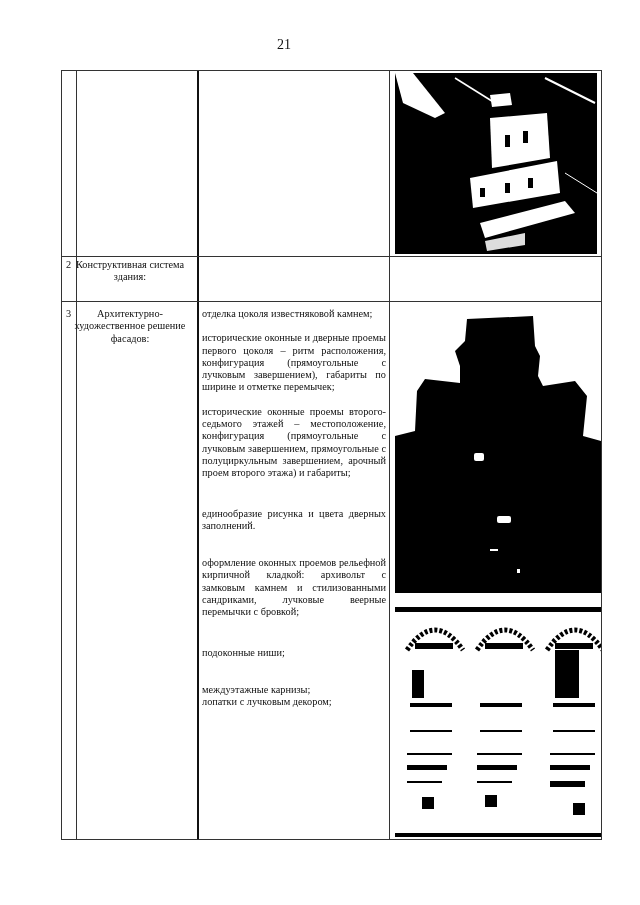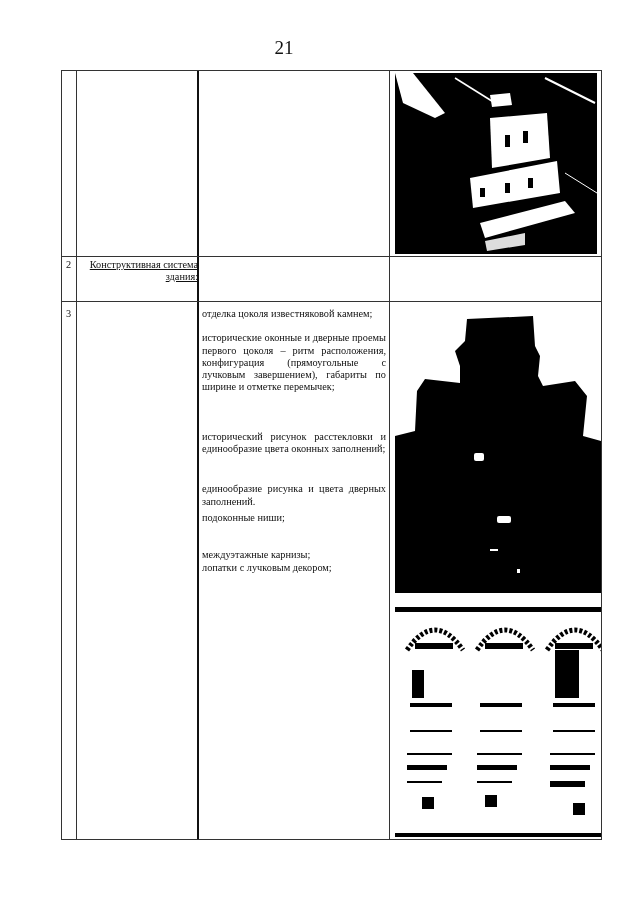--- a/index.html
+++ b/index.html
@@ -1,26 +1,26 @@
 <!DOCTYPE html>
 <html><head>
 <meta charset="utf-8">
 <style>
   html, body { margin: 0; padding: 0; background: #ffffff; }
   body { width: 640px; height: 905px; position: relative; overflow: hidden;
          font-family: "Liberation Serif", "DejaVu Serif", serif; color: #111; }
-  .page-number { position: absolute; top: 37px; left: 0; width: 568px; text-align: center; font-size: 19px; }
+  .page-number { position: absolute; top: 37px; left: 0; width: 568px; text-align: center; font-size: 14px; }
   .tbl { position: absolute; left: 61px; top: 70px; width: 541px; height: 770px;
          border: 1px solid #333; box-sizing: border-box; }
   .vline { position: absolute; top: 0; bottom: 0; width: 1px; background: #333; }
   .vline.thick { width: 2px; background: #111; }
   .hline { position: absolute; left: 0; right: 0; height: 1px; background: #333; }
   .cell { position: absolute; font-size: 10.3px; line-height: 12.3px; }
   .num { left: 4px; }
-  .name { left: 18px; width: 118px; text-align: right; text-decoration: underline; }
+  .name { left: 9px; width: 118px; text-align: center; }
   .desc { left: 140px; width: 184px; text-align: justify; }
   .desc p { margin: 0; }
   .img { position: absolute; background: #000; overflow: hidden; }
 </style>
 </head>
 <body>
 
 <div class="page-number">21</div>
 
 <div class="tbl">
@@ -49,26 +49,28 @@
       <line x1="150" y1="5" x2="200" y2="30" stroke="#fff" stroke-width="2"></line>
       <line x1="60" y1="5" x2="100" y2="30" stroke="#fff" stroke-width="1.5"></line>
       <line x1="170" y1="100" x2="202" y2="120" stroke="#fff" stroke-width="1"></line>
     </svg>
   </div>
 
   <div class="cell num" style="top:188px">2</div>
   <div class="cell name" style="top:188px">Конструктивная система здания:</div>
 
   <div class="cell num" style="top:237px">3</div>
+  <div class="cell name" style="top:237px">Архитектурно-художественное решение фасадов:</div>
   <div class="cell desc" style="top:237px">
     <p>отделка цоколя известняковой камнем;</p>
     <p style="margin-top:12px">исторические оконные и дверные проемы первого цоколя – ритм расположения, конфигурация (прямоугольные с лучковым завершением), габариты по ширине и отметке перемычек;</p>
-    <p style="margin-top:37px">исторический рисунок расстекловки и единообразие цвета оконных заполнений;</p>
+    <p style="margin-top:12px">исторические оконные проемы второго-седьмого этажей – местоположение, конфигурация (прямоугольные с лучковым завершением, прямоугольные с полуциркульным завершением, арочный проем второго этажа) и габариты;</p>
     <p style="margin-top:28px">единообразие рисунка и цвета дверных заполнений.</p>
-    <p style="margin-top:4px">подоконные ниши;</p>
+    <p style="margin-top:25px">оформление оконных проемов рельефной кирпичной кладкой: архивольт с замковым камнем и стилизованными сандриками, лучковые веерные перемычки с бровкой;</p>
+    <p style="margin-top:28px">подоконные ниши;</p>
     <p style="margin-top:25px">междуэтажные карнизы;</p>
     <p>лопатки с лучковым декором;</p>
   </div>
 
   <div class="img" style="left:333px; top:240px; width:206px; height:282px; background:#fff;">
     <svg width="206" height="282" viewBox="0 0 206 282">
       <polygon points="72,8 138,5 140,35 145,45 143,65 148,75 180,70 192,85 188,125 206,130 206,282 0,282 0,125 20,120 22,80 30,68 65,72 65,55 60,40 70,30" fill="#000"></polygon>
       <rect x="79" y="142" width="10" height="8" rx="2" fill="#fff"></rect>
       <rect x="102" y="205" width="14" height="7" rx="2" fill="#fff"></rect>
       <rect x="95" y="238" width="8" height="2" fill="#fff"></rect>

